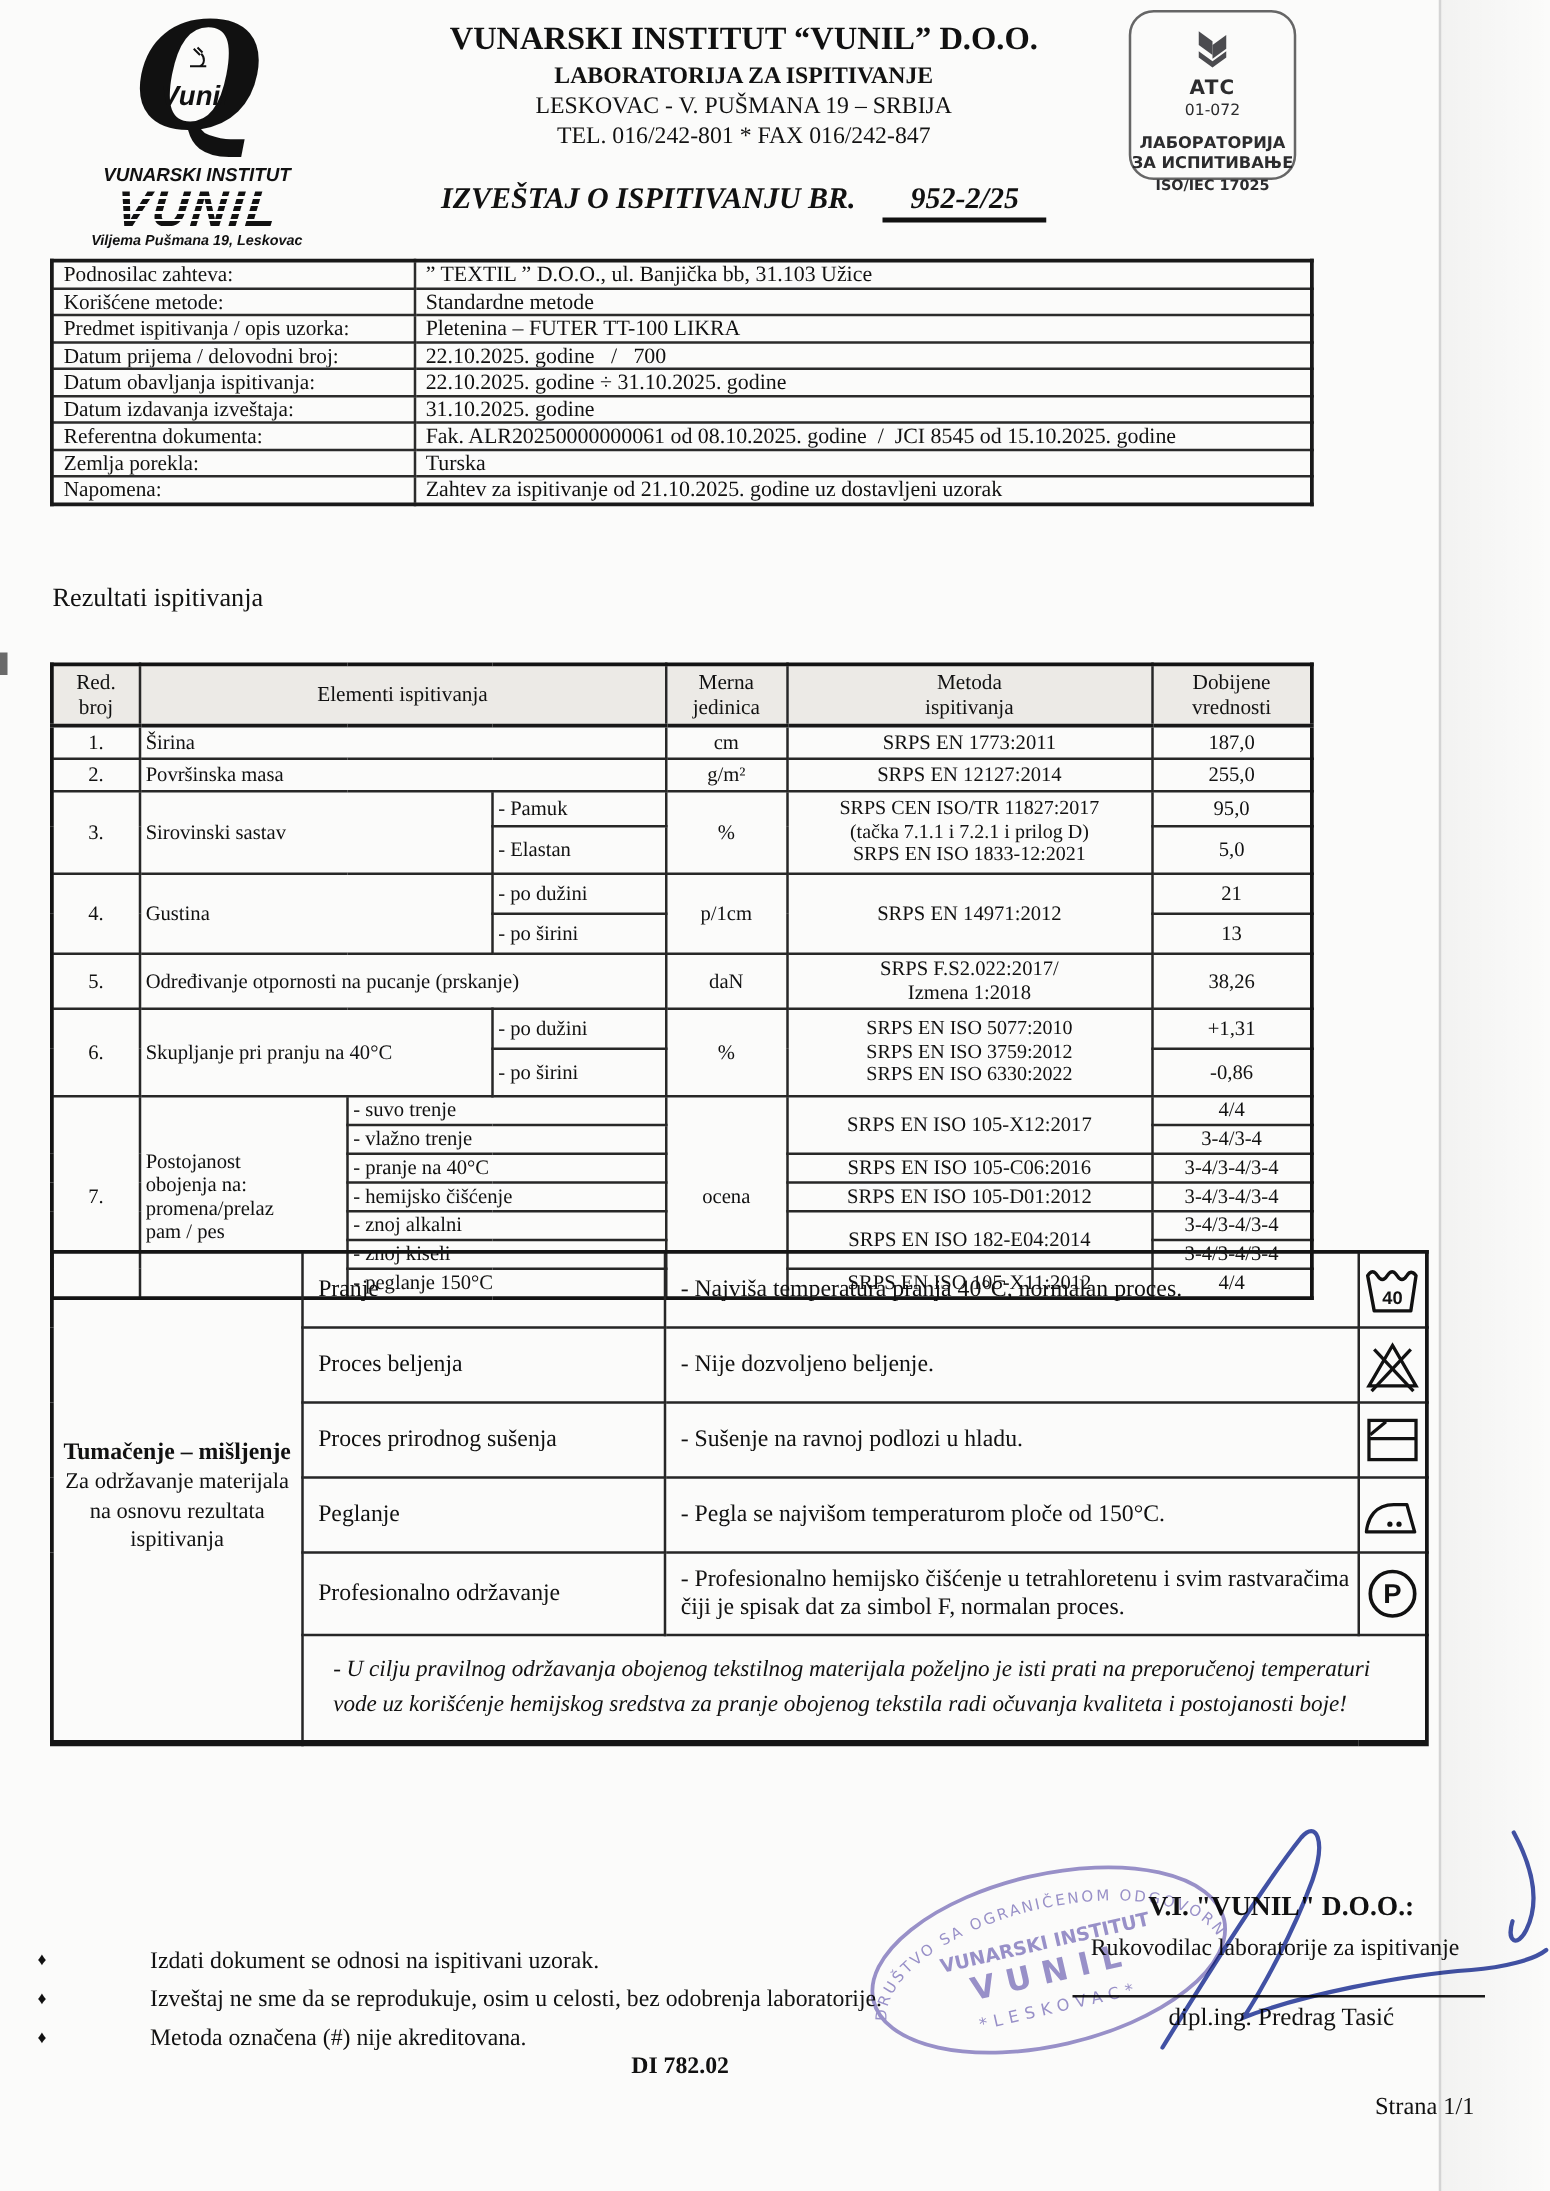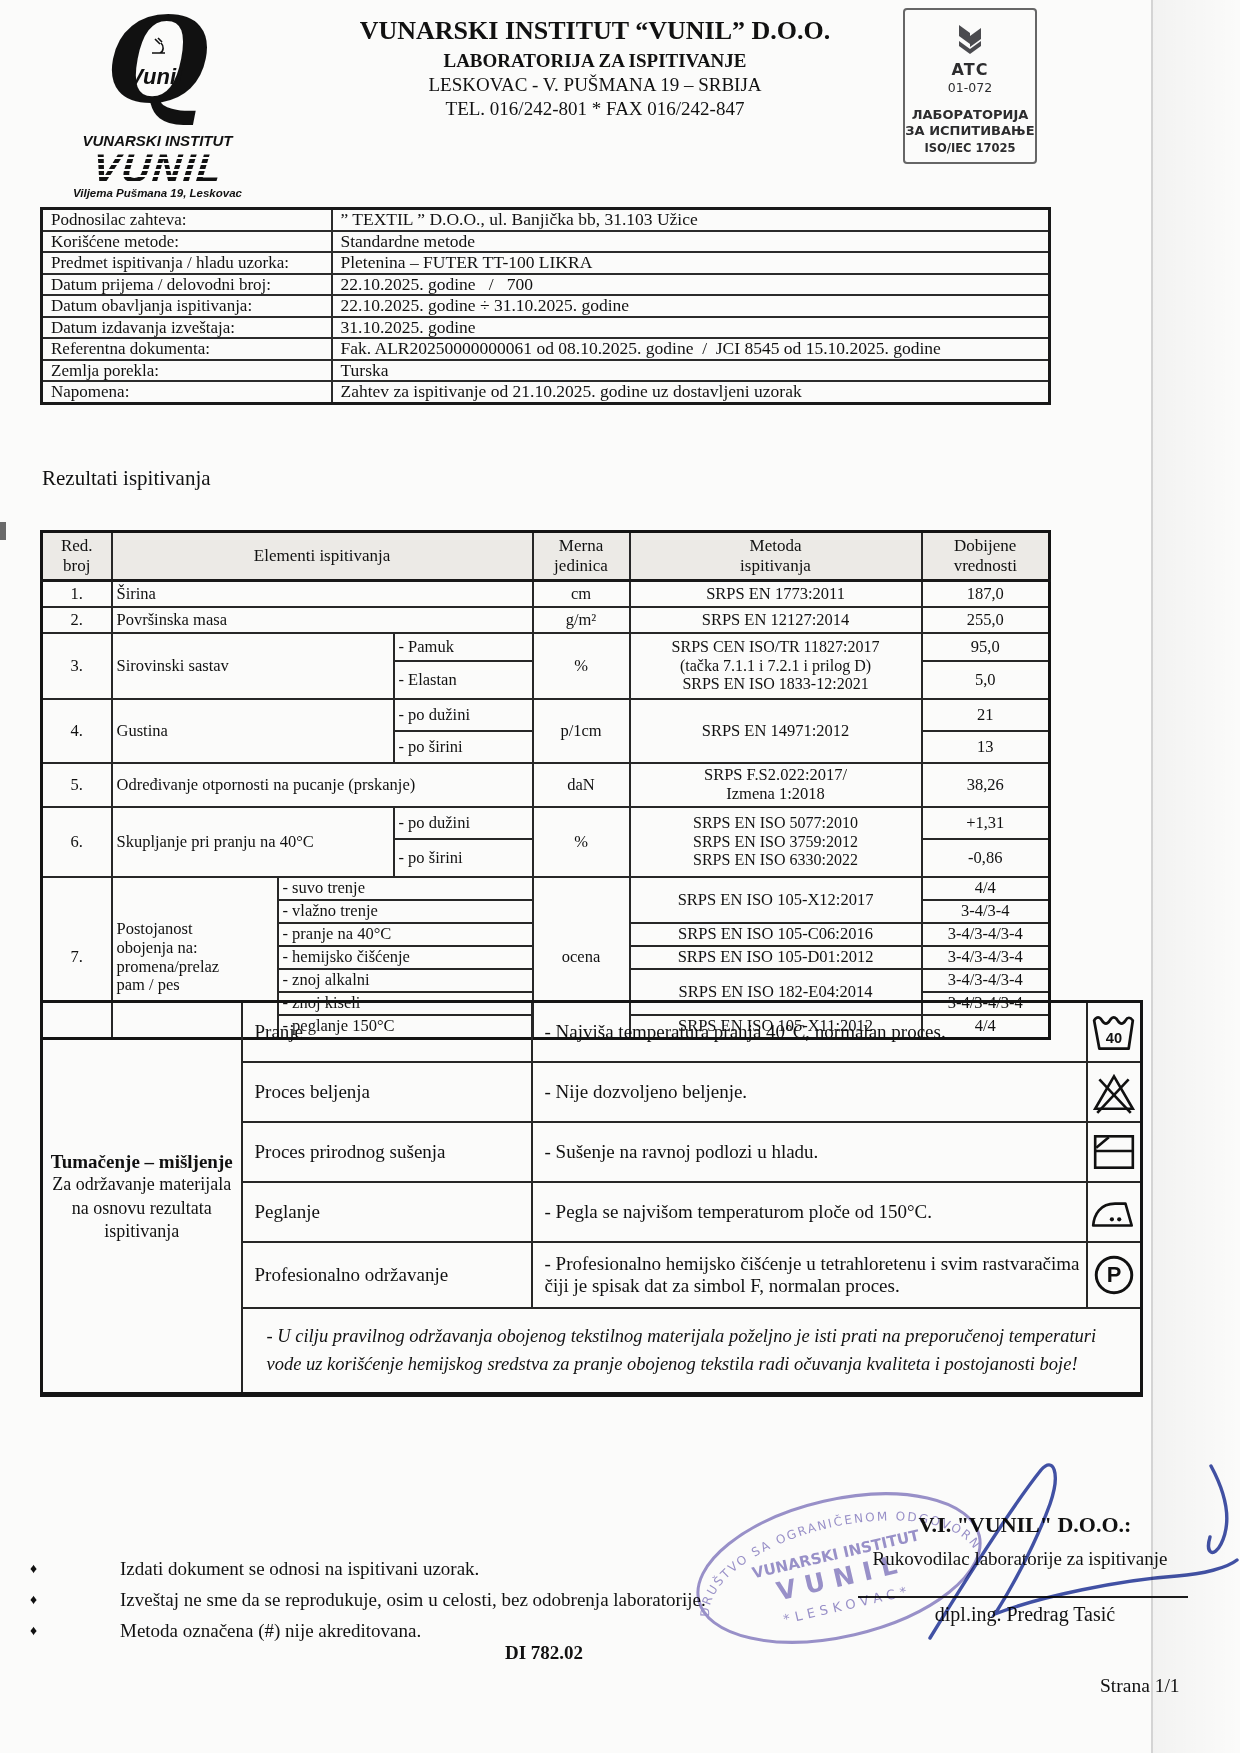--- a/index.html
+++ b/index.html
@@ -29,22 +29,22 @@
      background:repeating-linear-gradient(to bottom,transparent 0 4px,#fbfbfa 4px 6px);}
   .logo-addr{font-size:11.5px;font-weight:bold;font-style:italic;margin-top:0;}
 
   .header-center{position:absolute;left:280px;top:16px;width:630px;text-align:center;}
   .hc1{font-size:26px;font-weight:bold;}
   .hc2{font-size:19px;font-weight:bold;margin-top:4px;}
   .hc3,.hc4{font-size:19px;margin-top:2px;}
   .report-title{margin-top:26px;font-size:24px;font-weight:bold;font-style:italic;}
   .report-num{display:inline-block;margin-left:16px;padding:0 22px 1px;border-bottom:4px solid #111;}
 
-  .atc{position:absolute;left:903px;top:8px;width:134px;height:156px;border:2px solid #666;
-       border-radius:4px;text-align:center;color:#2c2c2e;
+  .atc{position:absolute;left:903px;top:8px;width:134px;height:136px;border:2px solid #666;
+       border-radius:20px;text-align:center;color:#2c2c2e;
        font-family:"DejaVu Sans","Liberation Sans",sans-serif;box-sizing:border-box;}
   .atc-icon{margin-top:12px;}
   .atc-name{font-size:16px;font-weight:bold;letter-spacing:1px;}
   .atc-num{font-size:12.5px;margin-top:1px;}
   .atc-lab{font-size:13px;font-weight:bold;margin-top:12px;line-height:1.25;}
   .atc-std{font-size:11.5px;font-weight:bold;margin-top:1px;}
 
   
   table{border-collapse:collapse;table-layout:fixed;}
   .ml{white-space:pre-line;}
@@ -119,20 +119,24 @@
       <span class="vunil-text">VUNIL</span>
     </div>
     <div class="logo-addr">Viljema Pušmana 19, Leskovac</div>
   </div>
 
   <div class="header-center">
     <div class="hc1">VUNARSKI INSTITUT “VUNIL” D.O.O.</div>
     <div class="hc2">LABORATORIJA ZA ISPITIVANJE</div>
     <div class="hc3">LESKOVAC - V. PUŠMANA 19 – SRBIJA</div>
     <div class="hc4">TEL. 016/242-801 * FAX  016/242-847</div>
+    <div class="report-title">
+      <span>IZVEŠTAJ O ISPITIVANJU BR.</span>
+      <span class="report-num">952-2/25</span>
+    </div>
   </div>
 
   <div class="atc">
     <div class="atc-icon">
       <svg width="36" height="34" viewBox="0 0 36 34" fill="#4b4b4f">
         <path d="M7 3 v11 l11 8 v-11 z"></path>
         <path d="M29 6 v11 l-11 8 v-11 z"></path>
         <path d="M7 19 v5 l11 8 11-8 v-5 l-11 8 z"></path>
       </svg>
     </div>
@@ -151,21 +155,21 @@
     <tbody>
         <tr>
           <td>Podnosilac zahteva:</td>
           <td class="val">” TEXTIL ” D.O.O., ul. Banjička bb, 31.103 Užice</td>
         </tr>
     <tr>
           <td>Korišćene metode:</td>
           <td class="val">Standardne metode</td>
         </tr>
     <tr>
-          <td>Predmet ispitivanja / hladu uzorka:</td>
+          <td>Predmet ispitivanja / opis uzorka:</td>
           <td class="val">Pletenina – FUTER TT-100 LIKRA</td>
         </tr>
     <tr>
           <td>Datum prijema / delovodni broj:</td>
           <td class="val">22.10.2025. godine &nbsp; / &nbsp; 700</td>
         </tr>
     <tr>
           <td>Datum obavljanja ispitivanja:</td>
           <td class="val">22.10.2025. godine ÷ 31.10.2025. godine</td>
         </tr>

